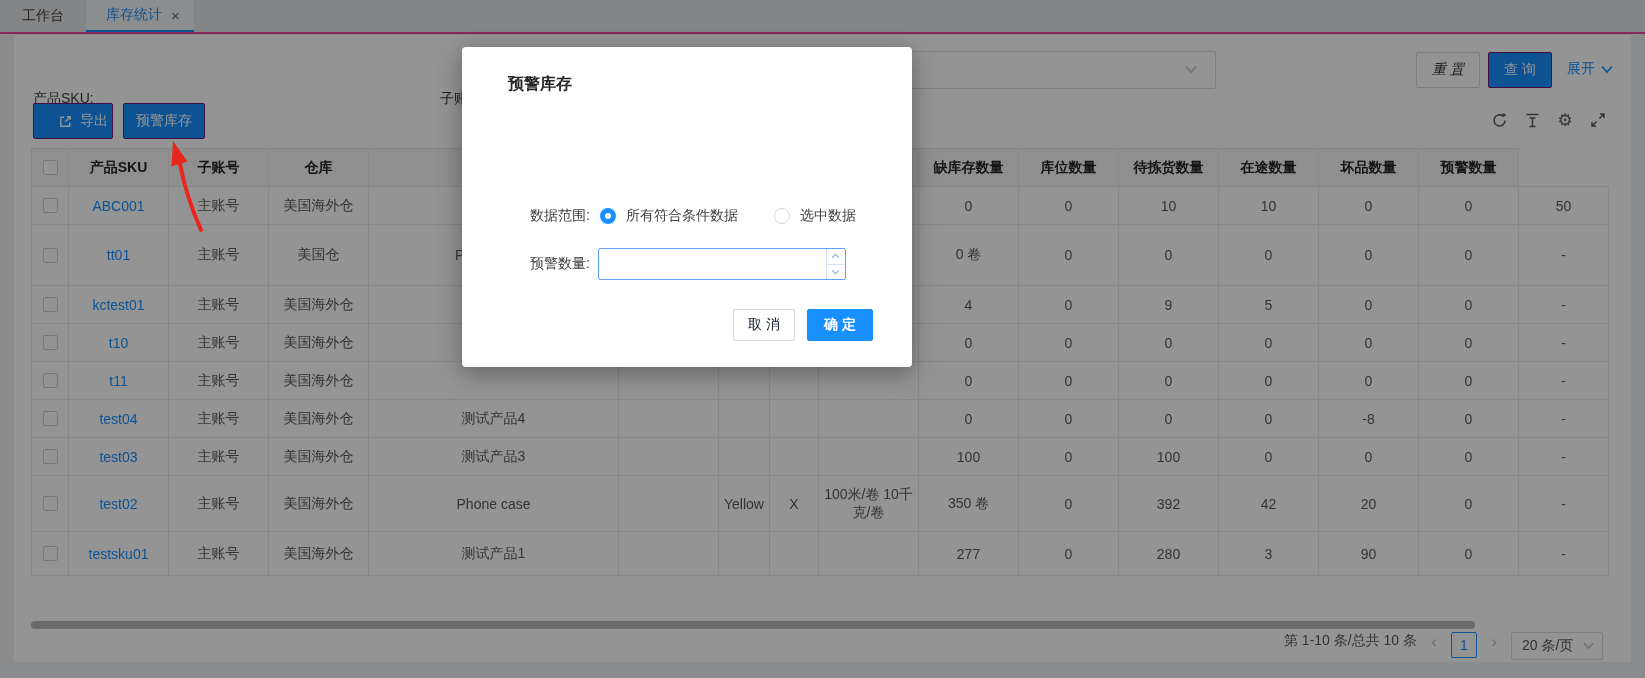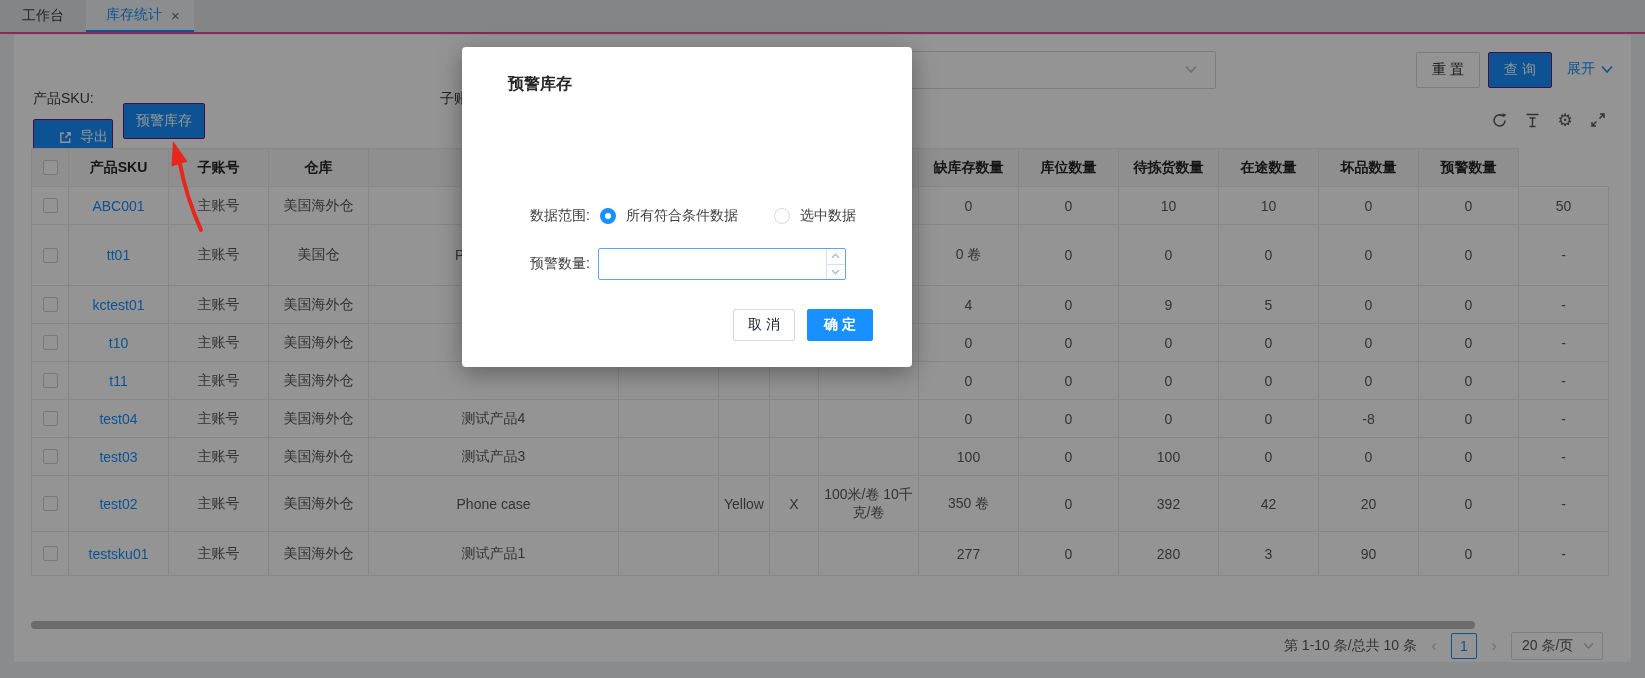--- a/index.html
+++ b/index.html
@@ -21,28 +21,28 @@
   .lbl-sku { left:19px; top:55px; }
   .lbl-sub { left:426px; top:55px; }
   .sku-area { position:absolute; left:85px; top:16px; width:210px; height:38px; }
   .sku-area textarea { width:100%; height:100%; border:1px solid #d9d9d9; border-radius:2px; resize:none; padding:7px 10px; font:inherit; color:#444; outline:none; }
   .sku-area textarea::placeholder { color:#c3c3c3; }
   .resize-corner { position:absolute; right:2px; bottom:2px; pointer-events:none; }
   .sub-select { position:absolute; left:482px; top:16px; width:720px; height:38px; border:1px solid #d9d9d9; border-radius:2px; background:#fff; }
   .sub-select .chev { position:absolute; right:18px; top:13px; }
 
   .btn { display:inline-flex; align-items:center; justify-content:center; height:36px; border-radius:2px; cursor:pointer; font-size:14px; }
-  .btn-default { background:#fff; border:1px solid #d9d9d9; color:#303030; }
+  .btn-default { background:#fff; border:1px solid #d9d9d9; color:#303030;font-style:italic; }
   .btn-primary { background:#1890ff; border:1px solid #701a75; color:#fff; }
   .btn-reset { position:absolute; left:1402px; top:17px; width:64px; }
   .btn-query { position:absolute; left:1474px; top:17px; width:64px; }
   .link-expand { position:absolute; left:1553px; top:25px; color:#1890ff; cursor:pointer; display:flex; align-items:center; gap:6px; }
 
   
-  .btn-export { position:absolute; left:19px; top:84px; width:80px; gap:7px;padding-left:20px; }
+  .btn-export { position:absolute; left:19px; top:68px; width:80px; gap:7px;padding-left:20px; }
   .btn-warn { position:absolute; left:109px; top:68px; width:82px; }
   .table-tools { position:absolute; right:24px; top:76px; display:flex; gap:15px; align-items:center; color:#595959; }
   .table-tools .ticon { width:18px; height:18px; display:flex; align-items:center; justify-content:center; cursor:pointer; }
   .gear-glyph { font-size:17px; line-height:1; color:#595959; }
 
   
   .grid-wrap { position:absolute; left:17px; top:113px; }
   table.grid { border-collapse:collapse; table-layout:fixed; }
   table.grid th, table.grid td { border:1px solid #e9e9e9; text-align:center; vertical-align:middle; padding:2px 4px; overflow:hidden; }
   table.grid th { background:#f7f7f8; color:#262626; font-weight:700; height:38px; }
@@ -50,21 +50,21 @@
   td.pink { background:#ffccc7; }
   .sku-link { color:#1890ff; cursor:pointer; }
   .cbx { width:15px; height:15px; border:1px solid #cfcfcf; border-radius:2px; background:#fff; margin:0 auto; }
   .col-color { word-break:break-all; }
   tr.r-tt01 td.c-name { text-align:left; padding-left:86px; }
 
   
   .hscroll { position:absolute; left:17px; top:586px; width:1444px; height:8px; border-radius:4px; background:#b9b9b9; }
 
   
-  .pager { position:absolute; right:28px; top:597px; display:flex; align-items:center; gap:10px; color:#595959; }
+  .pager { position:absolute; right:28px; top:597px; display:flex; gap:10px; color:#595959; }
   .pg-arrow { color:#c2c2c2; font-size:17px; width:14px; text-align:center; cursor:pointer; }
   .pg-num { width:26px; height:26px; border:1px solid #1890ff; color:#1890ff; border-radius:2px; display:flex; align-items:center; justify-content:center; background:#fff; cursor:pointer; }
   .pg-size { width:92px; height:28px; border:1px solid #d9d9d9; border-radius:2px; background:#fff; display:flex; align-items:center; justify-content:space-between; padding:0 8px 0 10px; cursor:pointer; }
 
   
   .mask { position:absolute; inset:0; background:rgba(0,0,0,0.42); z-index:10; }
   .annot { position:absolute; inset:0; z-index:11; pointer-events:none; }
   .modal { position:absolute; left:462px; top:47px; width:450px; height:320px; background:#fff; border-radius:4px; box-shadow:0 6px 24px rgba(0,0,0,.35); z-index:12; }
   .modal-title { position:absolute; left:46px; top:27px; font-size:16px; font-weight:700; color:#262626; }
   .m-row1 { position:absolute; left:68px; top:160px; display:flex; align-items:center; gap:10px; }

